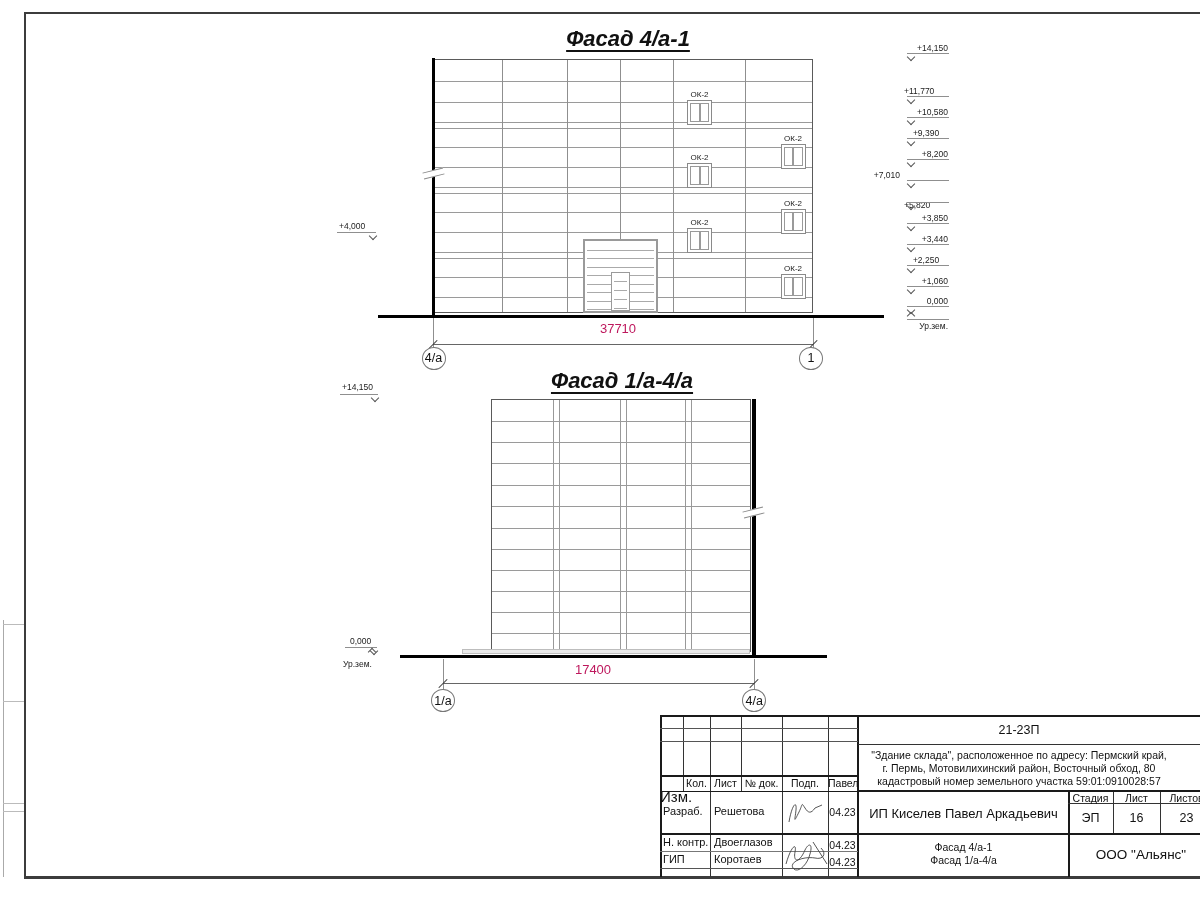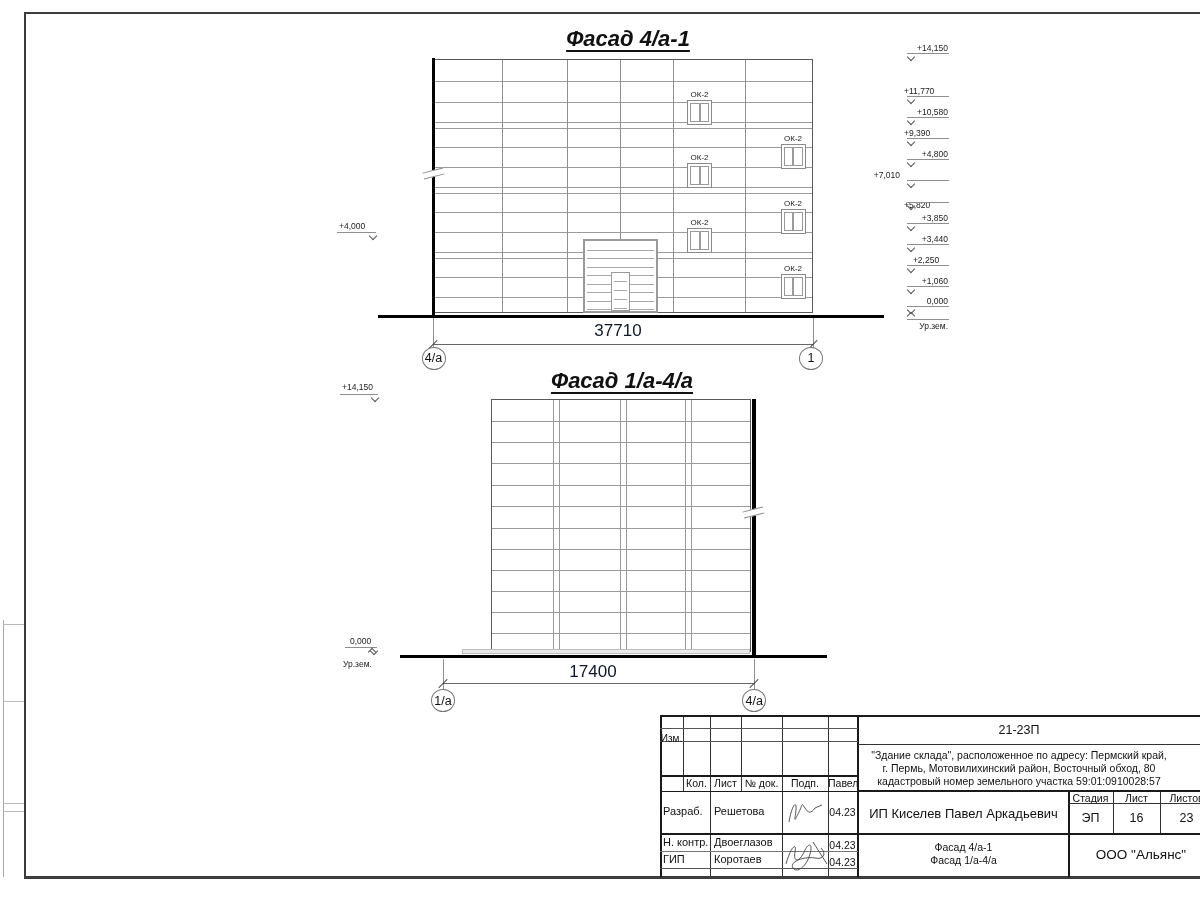--- a/index.html
+++ b/index.html
@@ -22,21 +22,21 @@
   .dim-line{position:absolute;background:#666;height:1px;}
   .ext-line{position:absolute;background:#8f8f8f;width:1px;}
   .tick{position:absolute;width:12px;height:1px;background:#333;transform:rotate(-45deg);}
   .bubble{position:absolute;width:24px;height:23px;border:1px solid #777;border-radius:50%;background:#fff;
           font-size:12.5px;color:#111;display:flex;align-items:center;justify-content:center;box-sizing:border-box;}
   .elev-txt{position:absolute;font-size:8.5px;color:#222;}
   .shelf{position:absolute;height:1px;background:#8f8f8f;}
   .vmark{position:absolute;width:6px;height:6px;border-left:1px solid #555;border-bottom:1px solid #555;box-sizing:border-box;}
   .vmark.down{transform:rotate(-45deg);}
   .vmark.up{transform:rotate(135deg);}
-  .dim-txt{position:absolute;font-size:17px;color:#0f172a;}
+  .dim-txt{position:absolute;font-size:13px;color:#be185d;}
   .ftitle{position:absolute;font-size:22px;font-style:italic;font-weight:bold;color:#111;
           text-decoration:underline;text-underline-offset:4px;}
   .stamp-t{position:absolute;color:#111;}
   .foundation{position:absolute;background:#e9e9e9;border:1px solid #bdbdbd;box-sizing:border-box;}
   svg.sig{position:absolute;overflow:visible;}
 </style>
 </head>
 <body>
 
 <div id="canvas">
@@ -137,24 +137,24 @@
       <div class="vmark down" style="left: 370px; top: 233px;"></div>
       <div class="elev-txt ctr" style="left: 904px; top: 43px; width: 44px; text-align: right;">+14,150</div>
       <div class="shelf" style="left: 907px; top: 52.5px; width: 41.5px;"></div>
       <div class="vmark down" style="left: 908px; top: 53.5px;"></div>
       <div class="elev-txt ctr" style="left: 904px; top: 86px; width: 44px; text-align: left;">+11,770</div>
       <div class="shelf" style="left: 907px; top: 95.5px; width: 41.5px;"></div>
       <div class="vmark down" style="left: 908px; top: 96.5px;"></div>
       <div class="elev-txt ctr" style="left: 904px; top: 107px; width: 44px; text-align: right;">+10,580</div>
       <div class="shelf" style="left: 907px; top: 116.5px; width: 41.5px;"></div>
       <div class="vmark down" style="left: 908px; top: 117.5px;"></div>
-      <div class="elev-txt ctr" style="left: 904px; top: 128px; width: 44px; text-align: left;">+9,390</div>
+      <div class="elev-txt ctr" style="left: 904px; top: 128px; width: 44px; text-align: center;">+9,390</div>
       <div class="shelf" style="left: 907px; top: 137.5px; width: 41.5px;"></div>
       <div class="vmark down" style="left: 908px; top: 138.5px;"></div>
-      <div class="elev-txt ctr" style="left: 904px; top: 149px; width: 44px; text-align: right;">+4,800</div>
+      <div class="elev-txt ctr" style="left: 904px; top: 149px; width: 44px; text-align: right;">+8,200</div>
       <div class="shelf" style="left: 907px; top: 158.5px; width: 41.5px;"></div>
       <div class="vmark down" style="left: 908px; top: 159.5px;"></div>
       <div class="elev-txt ctr" style="left: 856px; top: 170px; width: 44px; text-align: right;">+7,010</div>
       <div class="shelf" style="left: 907px; top: 179.5px; width: 41.5px;"></div>
       <div class="vmark down" style="left: 908px; top: 180.5px;"></div>
       <div class="elev-txt ctr" style="left: 904px; top: 200px; width: 44px; text-align: left;">+5,820</div>
       <div class="shelf" style="left: 907px; top: 201.5px; width: 41.5px;"></div>
       <div class="vmark down" style="left: 908px; top: 202.5px;"></div>
       <div class="elev-txt ctr" style="left: 904px; top: 213px; width: 44px; text-align: right;">+3,850</div>
       <div class="shelf" style="left: 907px; top: 222.5px; width: 41.5px;"></div>
@@ -232,21 +232,21 @@
     <div class="hline" style="left:660px;top:741px;width:198px;height:1px;background:#555;"></div>
     <div class="hline" style="left:660px;top:775px;width:198px;height:1.5px;"></div>
     <div class="hline" style="left:660px;top:790.5px;width:198px;height:1.5px;"></div>
     <div class="hline" style="left:660px;top:833px;width:540px;height:1.5px;"></div>
     <div class="hline" style="left:660px;top:851px;width:198px;height:1px;background:#777;"></div>
     <div class="hline" style="left:660px;top:868px;width:198px;height:1px;background:#555;"></div>
     <div class="hline" style="left:858px;top:744px;width:342px;height:1px;background:#333;"></div>
     <div class="hline" style="left:858px;top:790px;width:342px;height:1.5px;"></div>
     <div class="hline" style="left:1068px;top:802.5px;width:132px;height:1px;background:#333;"></div>
 
-    <div class="stamp-t ctr" style="left:660px;top:733px;width:23px;font-size:10px;">Изм.</div>
+    <div class="stamp-t ctr" style="left:660px;top:788px;width:23px;font-size:15px;">Изм.</div>
     <div class="stamp-t ctr" style="left:683px;top:777px;width:27px;font-size:10.5px;">Кол.</div>
     <div class="stamp-t ctr" style="left:710px;top:777px;width:31px;font-size:10.5px;">Лист</div>
     <div class="stamp-t ctr" style="left:741px;top:777px;width:41px;font-size:10.5px;">№ док.</div>
     <div class="stamp-t ctr" style="left:782px;top:777px;width:46px;font-size:10.5px;">Подп.</div>
     <div class="stamp-t ctr" style="left:828px;top:777px;width:29px;font-size:10.5px;">Павел</div>
 
     <div class="stamp-t" style="left:663px;top:805px;font-size:11px;">Разраб.</div>
     <div class="stamp-t" style="left:714px;top:805px;font-size:11px;">Решетова</div>
     <div class="stamp-t ctr" style="left:828px;top:806px;width:29px;font-size:10.5px;">04.23</div>
     <div class="stamp-t" style="left:663px;top:836px;font-size:11px;">Н. контр.</div>

